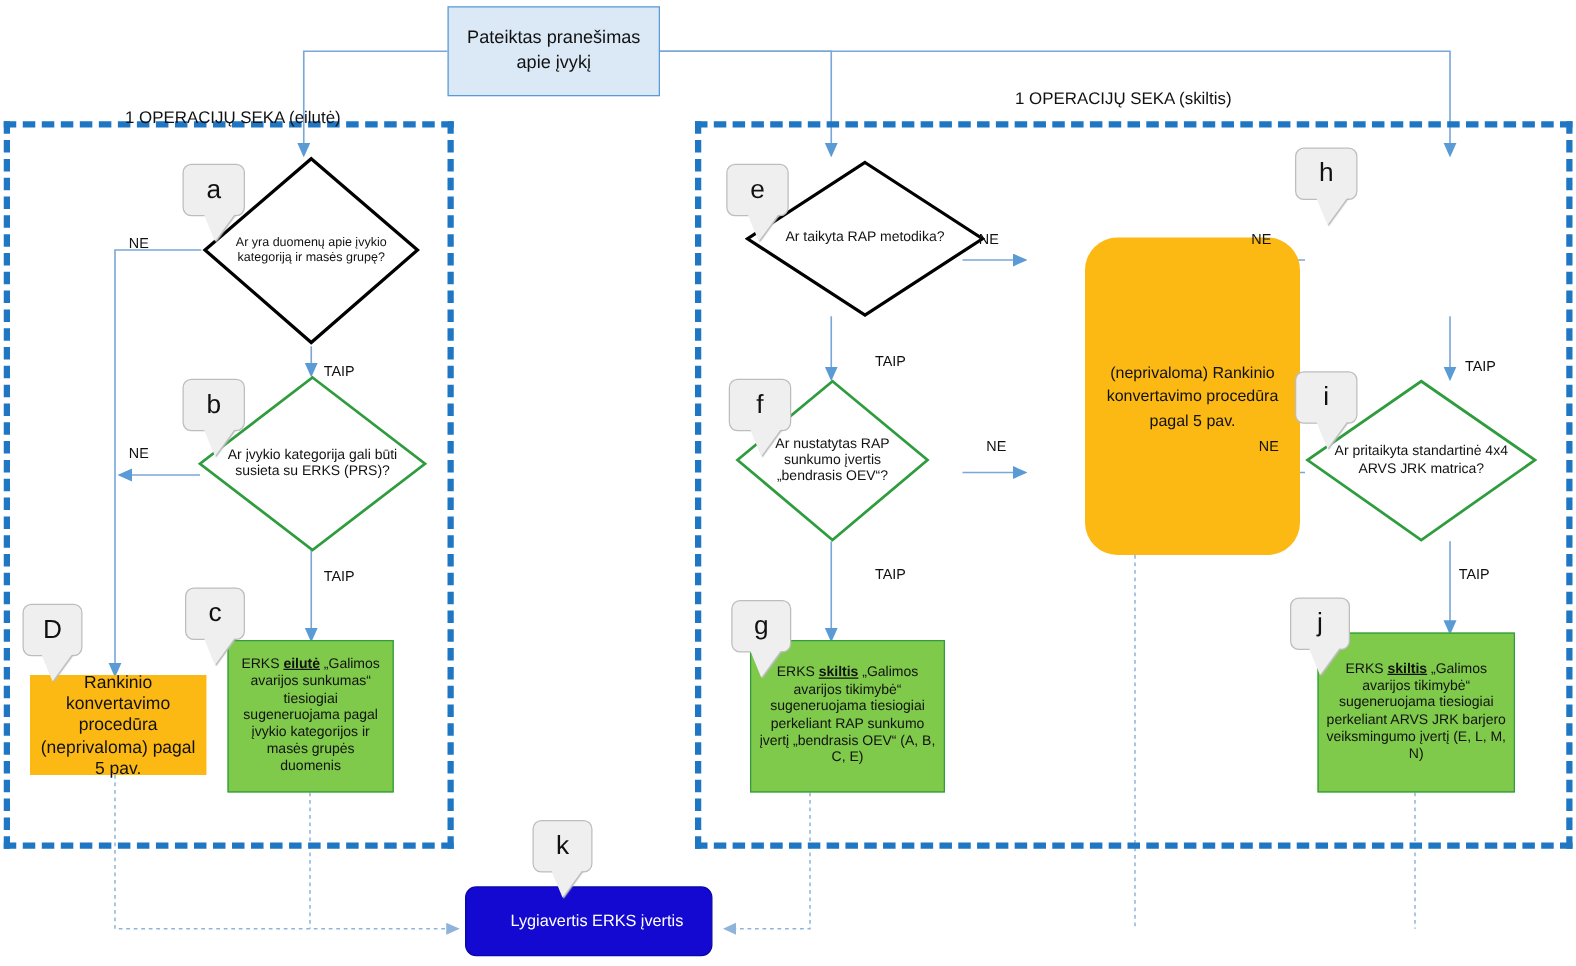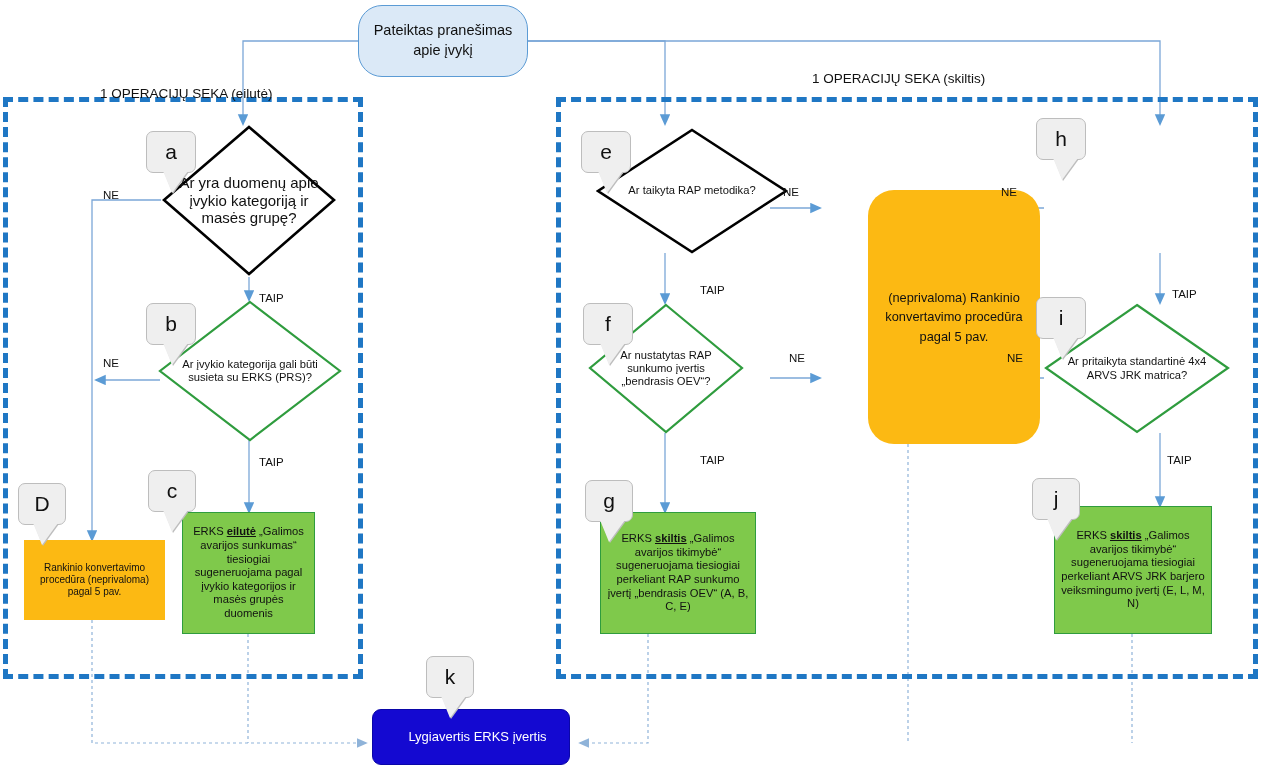--- a/index.html
+++ b/index.html
@@ -8,21 +8,21 @@
   .abs{position:absolute;}
 
   
   .sec-title{font-size:13.5px;color:#111;white-space:nowrap;}
 
   
   .dashgroup{border:5px dashed #1f77c4;box-sizing:border-box;}
 
   
   .startbox{
-    background:#dbe9f7;border:1.6px solid #5b9bd5;border-radius:24px;
+    background:#dbe9f7;border:1.6px solid #5b9bd5;border-radius:0;
     display:flex;align-items:center;justify-content:center;text-align:center;
     font-size:14.5px;line-height:1.35;color:#111;padding:4px 6px;box-sizing:border-box;
   }
 
   
   .diamond{display:flex;align-items:center;justify-content:center;}
   .diamond svg{position:absolute;left:0;top:0;}
   .diamond .dtext{
     position:relative;z-index:2;text-align:center;line-height:1.18;
     color:#111;padding:0 6px;box-sizing:border-box;width:100%;
@@ -111,21 +111,21 @@
 
   <div class="abs sec-title" style="left:100px;top:86px;">1 OPERACIJŲ SEKA (eilutė)</div>
   <div class="abs sec-title" style="left:812px;top:71px;">1 OPERACIJŲ SEKA (skiltis)</div>
 
   <div class="abs startbox" style="left:358px;top:5px;width:170px;height:72px;">Pateiktas pranešimas apie įvykį</div>
 
   <div class="abs diamond" style="left:161px;top:124px;width:176px;height:153px;">
     <svg width="176" height="153" viewBox="0 0 176 153">
       <polygon points="88,3 173,76 88,150 3,76" fill="#ffffff" stroke="#000000" stroke-width="2.6"></polygon>
     </svg>
-    <div class="dtext" style="font-size:15px;">Ar yra duomenų apie įvykio kategoriją ir masės grupę?</div>
+    <div class="dtext" style="font-size:10px;">Ar yra duomenų apie įvykio kategoriją ir masės grupę?</div>
   </div>
   <div class="abs callout" style="left:146px;top:131px;width:50px;height:42px;">
     <span>a</span>
     <span class="tail"></span>
   </div>
 
   <div class="abs diamond" style="left:158px;top:300px;width:184px;height:142px;">
     <svg width="184" height="142" viewBox="0 0 184 142">
       <polygon points="92,2 182,71 92,140 2,71" fill="#ffffff" stroke="#2f9c3e" stroke-width="2.2"></polygon>
     </svg>
@@ -139,21 +139,21 @@
   <div class="abs procbox green" style="left:182px;top:512px;width:133px;height:122px;font-size:11.2px;">
     <div>
       <span>ERKS </span><b class="u">eilutė</b><span> „Galimos avarijos sunkumas“ tiesiogiai sugeneruojama pagal įvykio kategorijos ir masės grupės duomenis</span>
     </div>
   </div>
   <div class="abs callout" style="left:148px;top:470px;width:48px;height:42px;">
     <span>c</span>
     <span class="tail"></span>
   </div>
 
-  <div class="abs procbox orange" style="left:24px;top:540px;width:141px;height:80px;font-size:10px;">
+  <div class="abs procbox orange" style="left:24px;top:540px;width:141px;height:80px;font-size:14px;">
     <div>Rankinio konvertavimo procedūra (neprivaloma) pagal 5 pav.</div>
   </div>
   <div class="abs callout" style="left:18px;top:483px;width:48px;height:42px;">
     <span>D</span>
     <span class="tail"></span>
   </div>
 
   <div class="abs conlabel" style="left:103px;top:189px;">NE</div>
   <div class="abs conlabel" style="left:259px;top:292px;">TAIP</div>
   <div class="abs conlabel" style="left:103px;top:357px;">NE</div>

